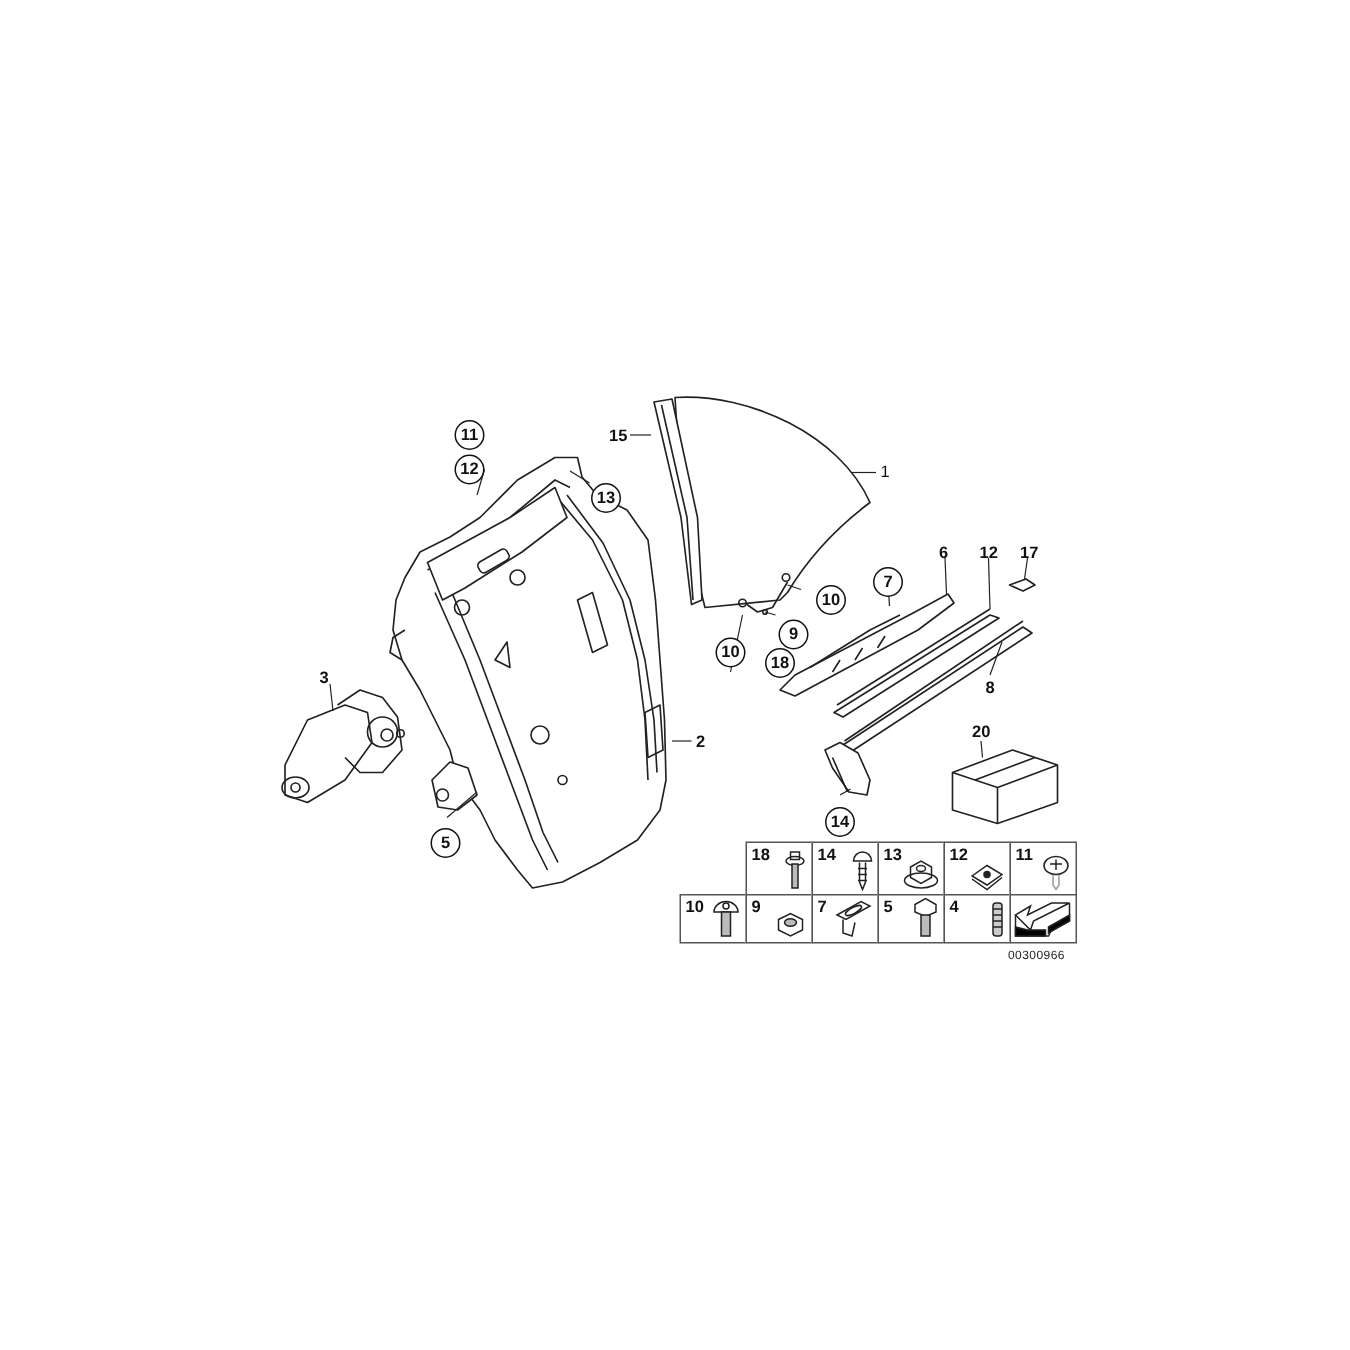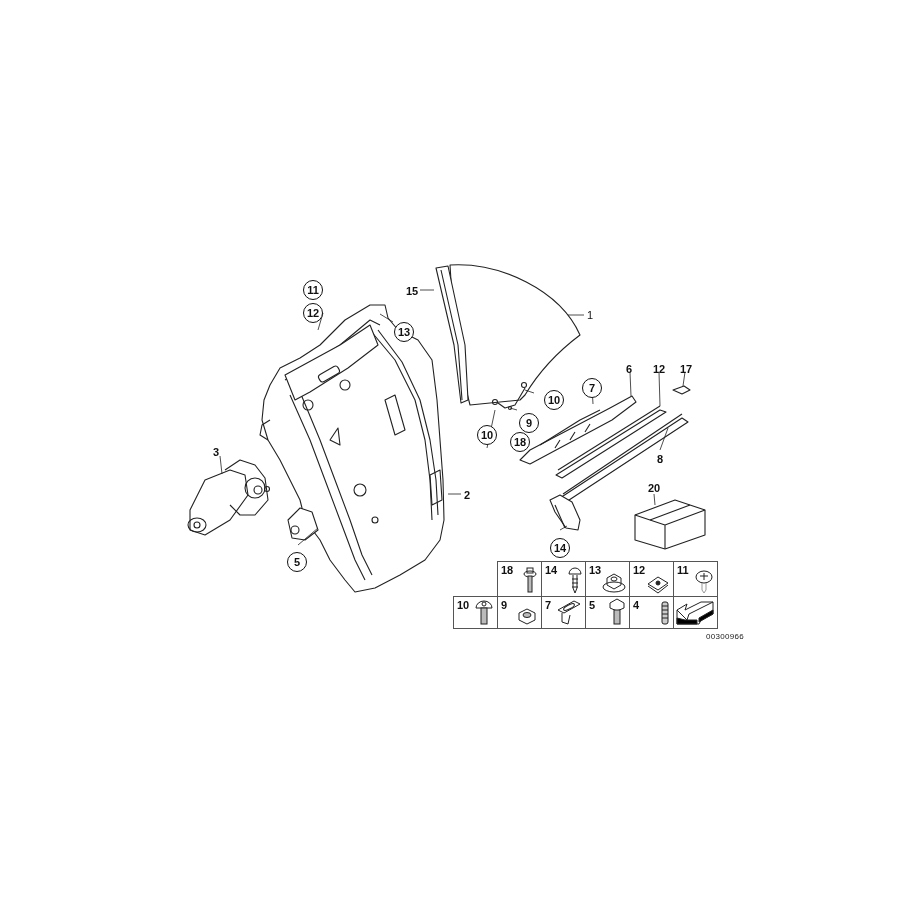--- a/index.html
+++ b/index.html
@@ -4,21 +4,21 @@
 <style>
   html, body { margin:0; padding:0; background:#ffffff; }
   body { width:900px; height:900px; position:relative; overflow:hidden; font-family:"Liberation Sans", sans-serif; }
   #diagram { position:absolute; left:0; top:0; width:900px; height:900px; }
   .callout { position:absolute; width:20px; height:20px; border:1.3px solid #111; border-radius:50%; background:#fff;
              font-weight:bold; font-size:11px; color:#111; display:flex; align-items:center; justify-content:center; box-sizing:border-box; }
   .plain-label { position:absolute; font-weight:bold; font-size:11px; color:#111; line-height:12px; }
   .cell { position:absolute; border:1px solid #555; box-sizing:border-box; background:#fff; }
   .cell .num { position:absolute; left:3px; top:2px; font-weight:bold; font-size:11px; color:#111; }
   .cell svg { position:absolute; right:3px; bottom:2px; }
-  .docnum { position:absolute; font-size:8px; color:#222; letter-spacing:0.3px;margin-left:34px; }
+  .docnum { position:absolute; font-size:8px; color:#222; letter-spacing:0.3px; }
 </style>
 </head>
 <body>
 
 <div id="diagram">
   <svg width="900" height="900" viewBox="0 0 900 900" style="position:absolute;left:0;top:0">
     <g fill="none" stroke="#222" stroke-width="1.1" stroke-linejoin="round">
 
       <g>
         <path d="M270 385 L280 368 L300 358 L320 345 L345 320 L370 305 L385 305 L388 318 L398 330 L418 340 L432 360 L437 400 L440 440 L443 480 L444 520 L440 540 L425 560 L400 575 L375 588 L355 592 L345 580 L330 560 L320 540 L305 520 L300 500 L290 480 L280 460 L268 440 L262 420 L264 400 Z" fill="#fff"></path>

